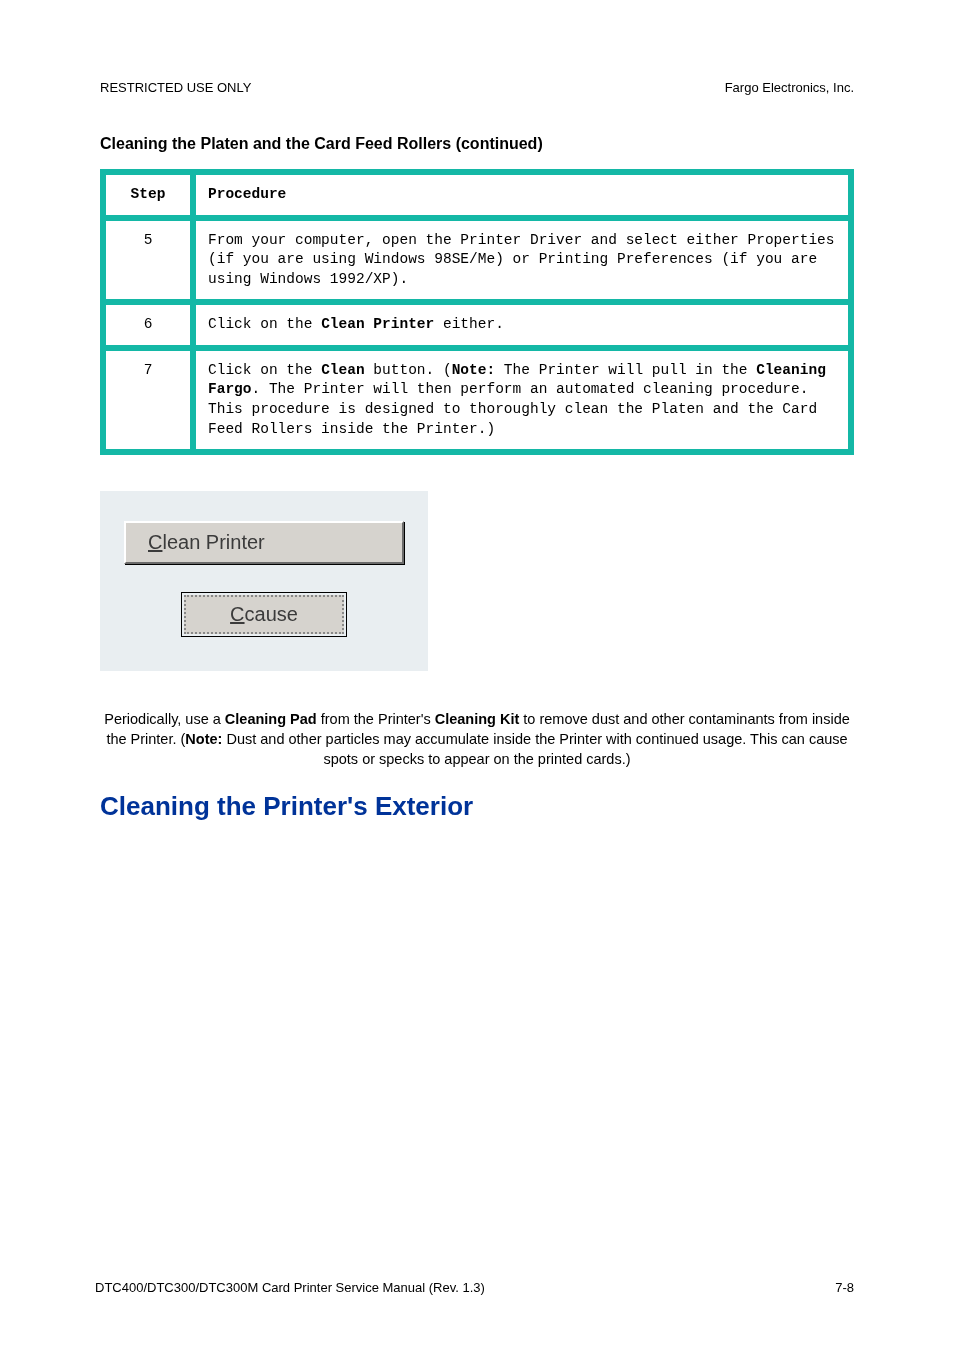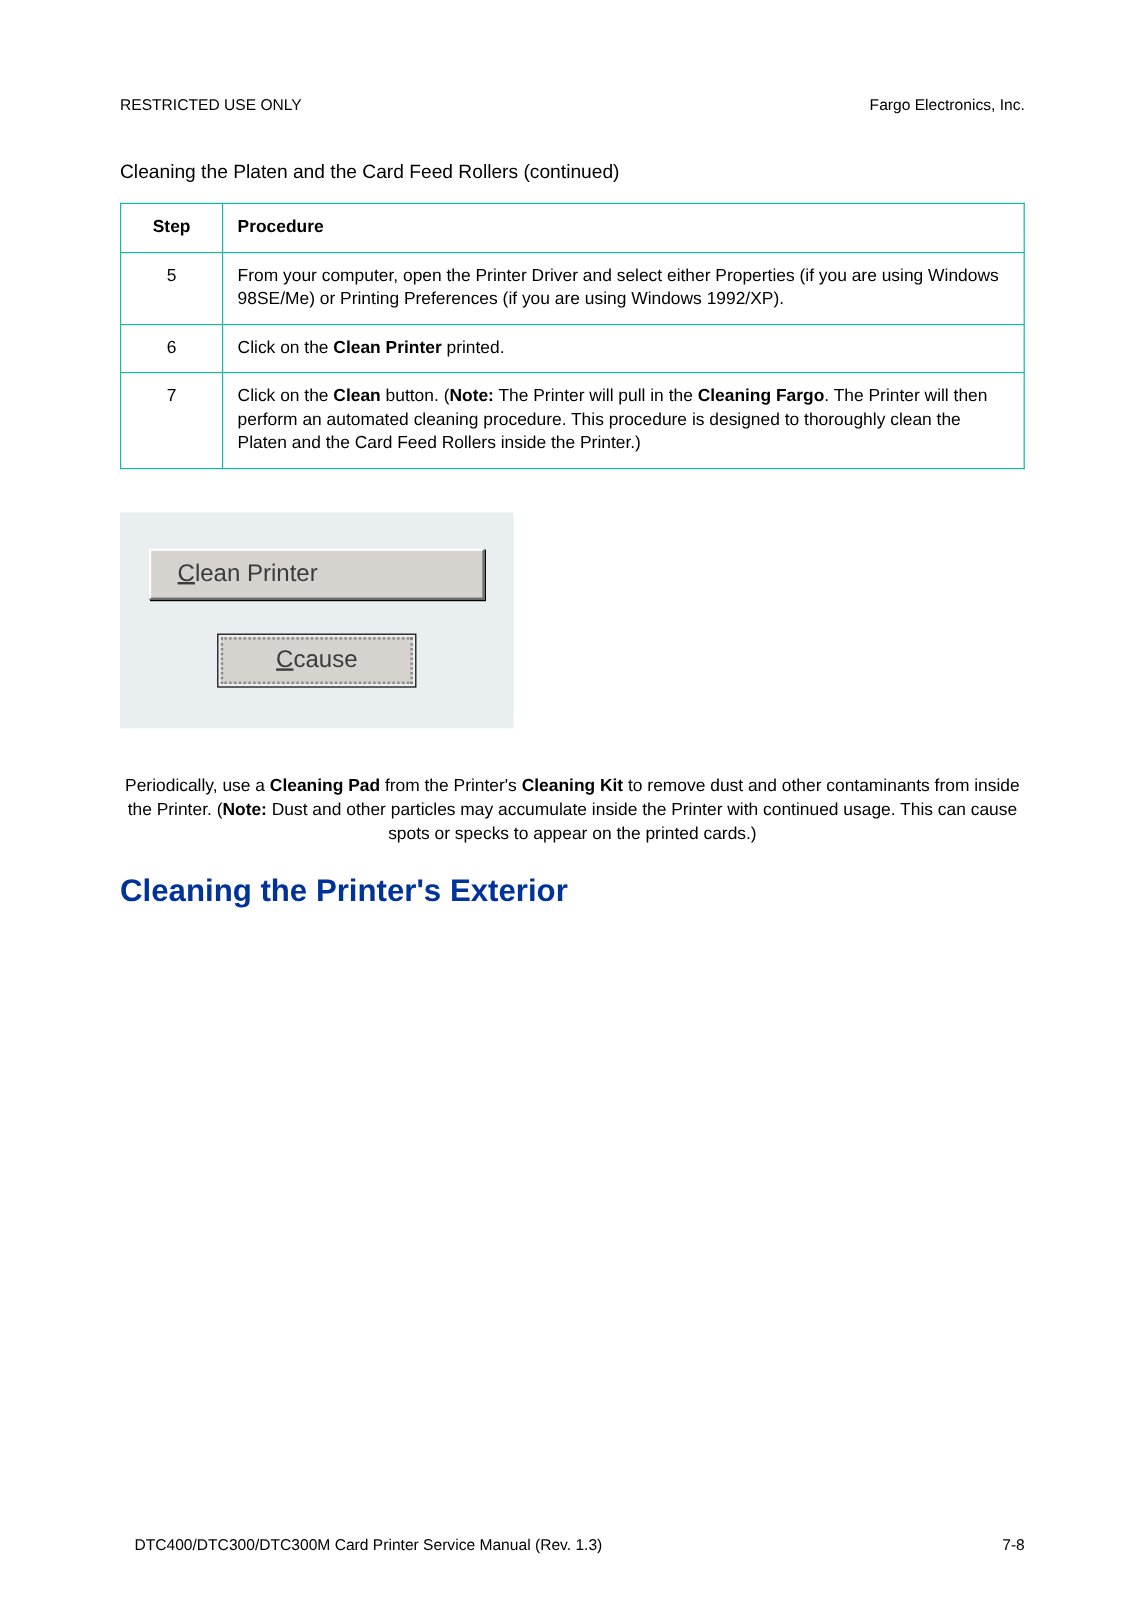--- a/index.html
+++ b/index.html
@@ -18,35 +18,36 @@
   }
   .header-row {
     display: flex;
     justify-content: space-between;
     font-size: 13px;
     margin-bottom: 40px;
     gap: 35px;
   }
   .section-title {
     font-size: 16px;
-    font-weight: normal;
+    font-weight: bold;
     margin-bottom: 16px;
   }
   table.proc {
     border-collapse: collapse;
     width: 100%;
     margin-bottom: 36px;
   }
   table.proc th, table.proc td {
-    border: 1px solid #14b8a6;
+    border: 6px solid #14b8a6;
     padding: 10px 12px;
     font-size: 14.5px;
     line-height: 1.35;
     vertical-align: top;
     text-align: left;
+    font-family: Liberation Mono, monospace;
   }
   table.proc th {
     font-weight: bold;
   }
   table.proc .step-col {
     width: 60px;
     text-align: center;
   }
   .btn-panel {
     width: 280px;
@@ -98,21 +99,21 @@
   }
   p.body {
     font-size: 14.5px;
     line-height: 1.38;
     margin: 0 0 22px 0;
     text-align: center;
   }
   .footer-row {
     position: absolute;
     bottom: 56px;
-    left: 112px;
+    left: 95px;
     right: 100px;
     display: flex;
     justify-content: space-between;
     font-size: 13px;
   }
   b { font-weight: bold; }
 </style>
 </head>
 <body>
 
@@ -131,21 +132,21 @@
       <th class="step-col">Step</th>
       <th>Procedure</th>
     </tr>
     <tr>
       <td class="step-col">5</td>
       <td>From your computer, open the Printer Driver and select either Properties (if you are using Windows 98SE/Me) or Printing Preferences (if you are using Windows 1992/XP).</td>
     </tr>
     <tr>
       <td class="step-col">6</td>
       <td>
-        <span>Click on the </span><b>Clean Printer</b><span> printed.</span>
+        <span>Click on the </span><b>Clean Printer</b><span> either.</span>
       </td>
     </tr>
     <tr>
       <td class="step-col">7</td>
       <td>
         <span>Click on the </span><b>Clean</b><span> button. (</span><b>Note:</b><span>  The Printer will pull in the </span><b>Cleaning Fargo</b><span>. The Printer will then perform an automated cleaning procedure. This procedure is designed to thoroughly clean the Platen and the Card Feed Rollers inside the Printer.)</span>
       </td>
     </tr>
   </tbody>
     </table>

